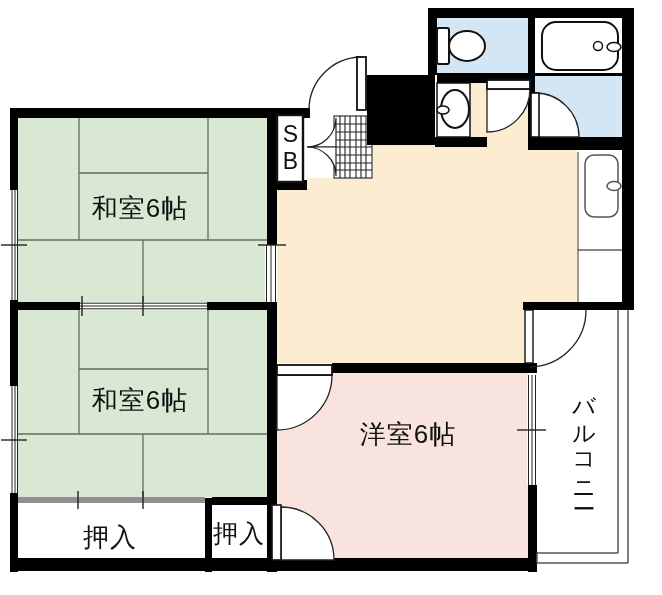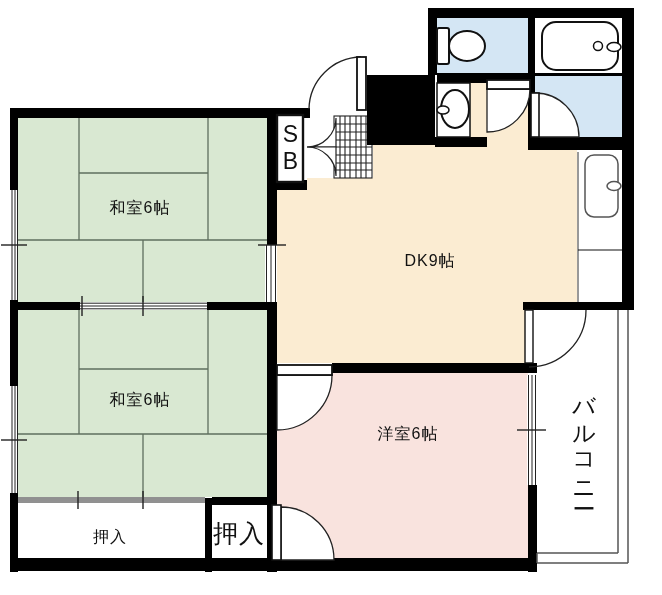--- a/index.html
+++ b/index.html
@@ -1,20 +1,20 @@
 <!DOCTYPE html>
 <html><head>
 <meta charset="utf-8">
 <style>
   html,body{margin:0;padding:0;background:#fff;}
   #plan{position:relative;width:662px;height:595px;background:#fff;overflow:hidden;
         font-family:"Liberation Sans","DejaVu Sans",sans-serif;}
   #plan svg{position:absolute;left:0;top:0;}
   .lbl{position:absolute;transform:translate(-50%,-50%);color:#111;
-       font-size:16px;white-space:nowrap;letter-spacing:1px;}
+       font-size:26px;white-space:nowrap;letter-spacing:1px;}
   .lbl.small{font-size:25px;}
   .vert{writing-mode:vertical-rl;letter-spacing:3px;font-size:23px;line-height:1;}
   .upright{text-orientation:upright;letter-spacing:2px;}
 </style>
 </head>
 <body>
 
 <div id="plan">
 <svg width="662" height="595" viewBox="0 0 662 595">
 
@@ -143,19 +143,18 @@
     <g>
       <rect x="437" y="83" width="33" height="54" fill="#ffffff" stroke="#111" stroke-width="1.5"></rect>
       <ellipse cx="455" cy="109" rx="14" ry="19" fill="#ffffff" stroke="#111" stroke-width="2"></ellipse>
       <ellipse cx="443" cy="110" rx="6" ry="4" fill="#ffffff" stroke="#111" stroke-width="1.5"></ellipse>
     </g>
   </g>
 </svg>
 
   <div class="lbl" style="left:140px;top:208px">和室6帖</div>
   <div class="lbl" style="left:140px;top:400px">和室6帖</div>
-  <div class="lbl" style="left:430px;top:261px">DK9帖</div>
   <div class="lbl" style="left:408px;top:434px">洋室6帖</div>
   <div class="lbl" style="left:110px;top:537px">押入</div>
   <div class="lbl small" style="left:239px;top:533px">押入</div>
   <div class="lbl vert upright" style="left:290px;top:148px;letter-spacing:1px">SB</div>
   <div class="lbl vert" style="left:584px;top:440px">バルコニー</div>
 </div>
 
 </body></html>

